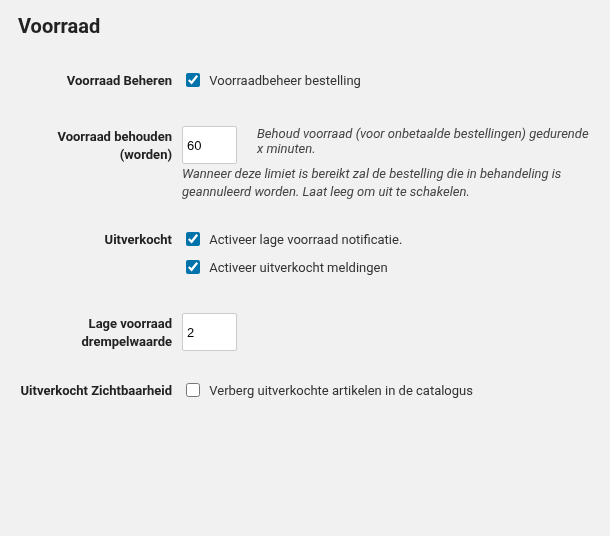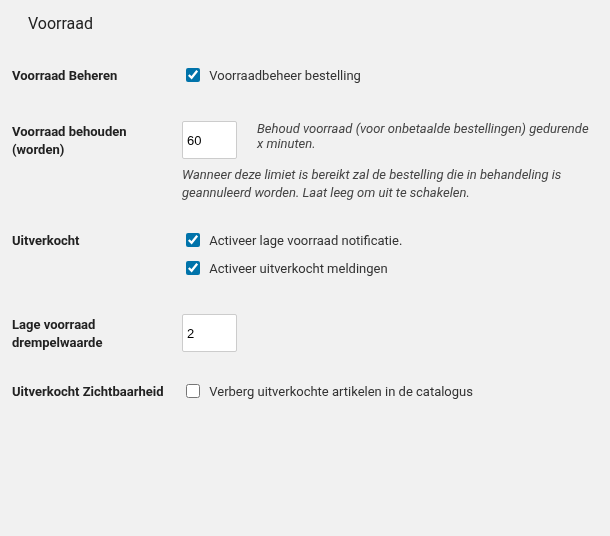--- a/index.html
+++ b/index.html
@@ -6,31 +6,31 @@
   body {
     margin: 0;
     padding: 10px 12px;
     font-family: -apple-system, BlinkMacSystemFont, "Segoe UI", Roboto, Helvetica, Arial, sans-serif;
     font-size: 13px;
     color: #333;
     background: #f1f1f1;
     width: 610px;
   }
   h2 {
-    font-size: 16px;
-    margin: 4px 0 18px 16px;
+    font-size: 20px;
+    margin: 4px 0 18px 6px;
     color: #222;
-    font-weight: 400;
+    font-weight: 700;
   }
   table.form-table {
     width: 100%;
     border-collapse: collapse;
   }
   table.form-table th {
-    text-align: left;
+    text-align: right;
     vertical-align: top;
     width: 170px;
     padding: 16px 10px 16px 0;
     font-weight: 700;
     color: #222;
     font-size: 13px;
     line-height: 1.35;
   }
   table.form-table td {
     vertical-align: top;
@@ -69,21 +69,21 @@
     filter: blur(1.3px);
   }
   .desc-inline {
     font-style: italic;
     color: #444;
     margin-left: 20px;
   }
   .desc-block {
     font-style: italic;
     color: #444;
-    margin-top: 7px;
+    margin-top: 1px;
     line-height: 1.4;
   }
   td .row-flex { display: flex; align-items: flex-start; }
 </style>
 </head>
 <body>
 
 <h2>Voorraad</h2>
 
 <table class="form-table">

